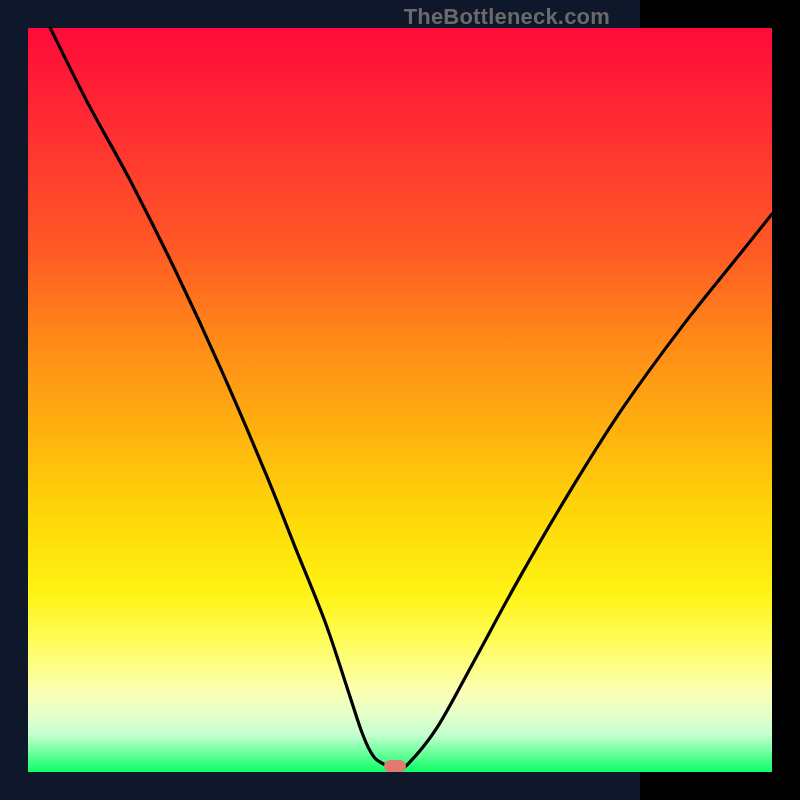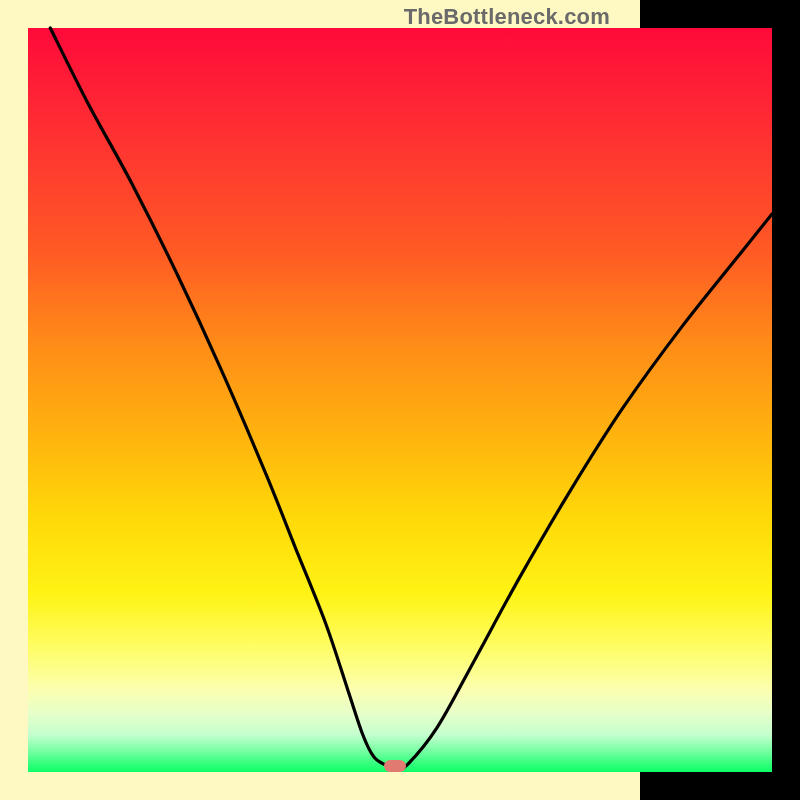--- a/index.html
+++ b/index.html
@@ -1,21 +1,21 @@
 <!DOCTYPE html>
 <html><head>
 <meta charset="utf-8">
 <style>
   * { margin: 0; padding: 0; box-sizing: border-box; }
   html, body { width: 800px; height: 800px; background: #000; overflow: hidden; }
   .frame {
     position: relative;
     width: 640px;
     height: 800px;
-    background: #fef9c3;
+    background: #0f172a;
   }
   .plot-area {
     position: absolute;
     left: 28px;
     top: 28px;
     width: 744px;
     height: 744px;
     background: linear-gradient(to bottom,
       #ff0a3a 0%,
       #ff1f36 8%,

